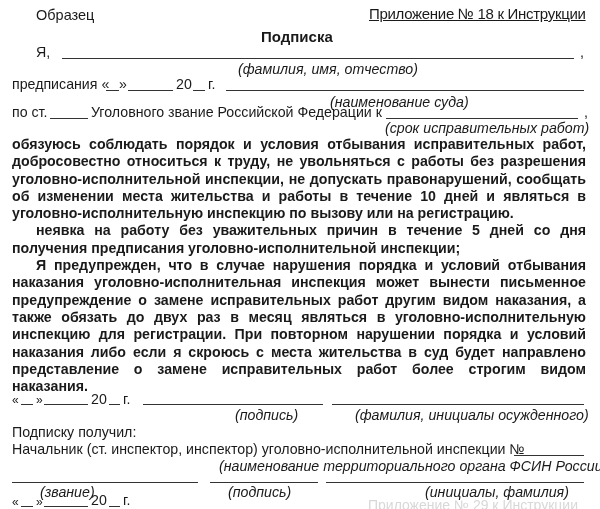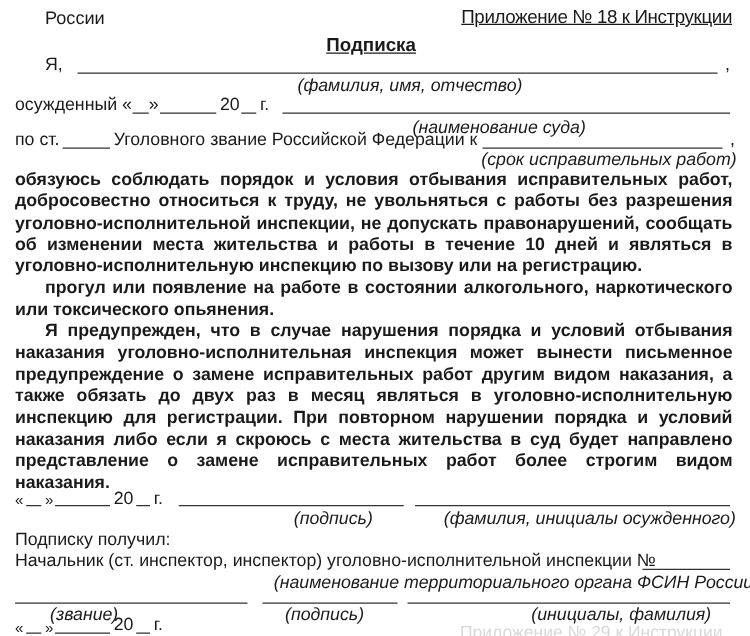--- a/index.html
+++ b/index.html
@@ -7,55 +7,55 @@
          font-family: "Liberation Sans", "DejaVu Sans", sans-serif; color: #1a1a1a; }
   .abs { position: absolute; white-space: nowrap; }
   .t { font-size: 14.2px; line-height: 17px; }
   .it { font-style: italic; font-size: 14.2px; }
   .line { position: absolute; border-bottom: 1px solid #333; height: 0; }
   .para { position: absolute; left: 12px; width: 574px; font-size: 14.2px; line-height: 17.3px;
           text-align: justify; }
   .para p { margin: 0; font-weight: bold; }
   .indent { text-indent: 24px; }
   .hdr-right { text-decoration: underline; font-size: 15px; letter-spacing: -0.3px; }
-  .title { font-weight: bold; font-size: 15px; text-decoration: underline; }
+  .title { font-weight: bold; font-size: 15px; }
   .faint { color: #d8d8d8; font-size: 14px; }
 </style>
 </head>
 <body>
 
-<div class="abs t" style="left:36px;top:7px;font-size:14.5px;">России</div>
+<div class="abs t" style="left:36px;top:7px;font-size:14.5px;">Образец</div>
 <div class="abs hdr-right" style="left:369px;top:5px;">Приложение № 18 к Инструкции</div>
 <div class="abs title" style="left:261px;top:28px;">Подписка</div>
 
 <div class="abs t" style="left:36px;top:44px;">Я,</div>
 <div class="line" style="left:62px;top:58px;width:512px;"></div>
 <div class="abs t" style="left:580px;top:44px;">,</div>
 <div class="abs it" style="left:238px;top:61px;">(фамилия, имя, отчество)</div>
 
-<div class="abs t" style="left:12px;top:76px;">осужденный «</div>
+<div class="abs t" style="left:12px;top:76px;">предписания «</div>
 <div class="line" style="left:106px;top:90px;width:13px;"></div>
 <div class="abs t" style="left:119px;top:76px;">»</div>
 <div class="line" style="left:128px;top:90px;width:45px;"></div>
 <div class="abs t" style="left:176px;top:76px;">20</div>
 <div class="line" style="left:193px;top:90px;width:12px;"></div>
 <div class="abs t" style="left:208px;top:76px;">г.</div>
 <div class="line" style="left:226px;top:90px;width:358px;"></div>
 <div class="abs it" style="left:330px;top:94px;">(наименование суда)</div>
 
 <div class="abs t" style="left:12px;top:104px;">по ст.</div>
 <div class="line" style="left:50px;top:118px;width:38px;"></div>
 <div class="abs t" style="left:91px;top:104px;">Уголовного звание Российской Федерации к</div>
 <div class="line" style="left:386px;top:118px;width:192px;"></div>
 <div class="abs t" style="left:584px;top:104px;">,</div>
 <div class="abs it" style="left:385px;top:120px;">(срок исправительных работ)</div>
 
 <div class="para" style="top:136px;">
   <p>обязуюсь соблюдать порядок и условия отбывания исправительных работ, добросовестно относиться к труду, не увольняться с работы без разрешения уголовно-исполнительной инспекции, не допускать правонарушений, сообщать об изменении места жительства и работы в течение 10 дней и являться в уголовно-исполнительную инспекцию по вызову или на регистрацию.</p>
-  <p class="indent">прогул или появление на работе в состоянии алкогольного, наркотического или токсического опьянения.</p>
+  <p class="indent">неявка на работу без уважительных причин в течение 5 дней со дня получения предписания уголовно-исполнительной инспекции;</p>
   <p class="indent">Я предупрежден, что в случае нарушения порядка и условий отбывания наказания уголовно-исполнительная инспекция может вынести письменное предупреждение о замене исправительных работ другим видом наказания, а также обязать до двух раз в месяц являться в уголовно-исполнительную инспекцию для регистрации. При повторном нарушении порядка и условий наказания либо если я скроюсь с места жительства в суд будет направлено представление о замене исправительных работ более строгим видом наказания.</p>
 </div>
 
 <div class="abs t" style="left:12px;top:392px;font-size:12px;">«</div>
 <div class="line" style="left:21px;top:404px;width:12px;"></div>
 <div class="abs t" style="left:36px;top:392px;font-size:12px;">»</div>
 <div class="line" style="left:44px;top:404px;width:44px;"></div>
 <div class="abs t" style="left:91px;top:391px;">20</div>
 <div class="line" style="left:109px;top:404px;width:11px;"></div>
 <div class="abs t" style="left:123px;top:391px;">г.</div>

